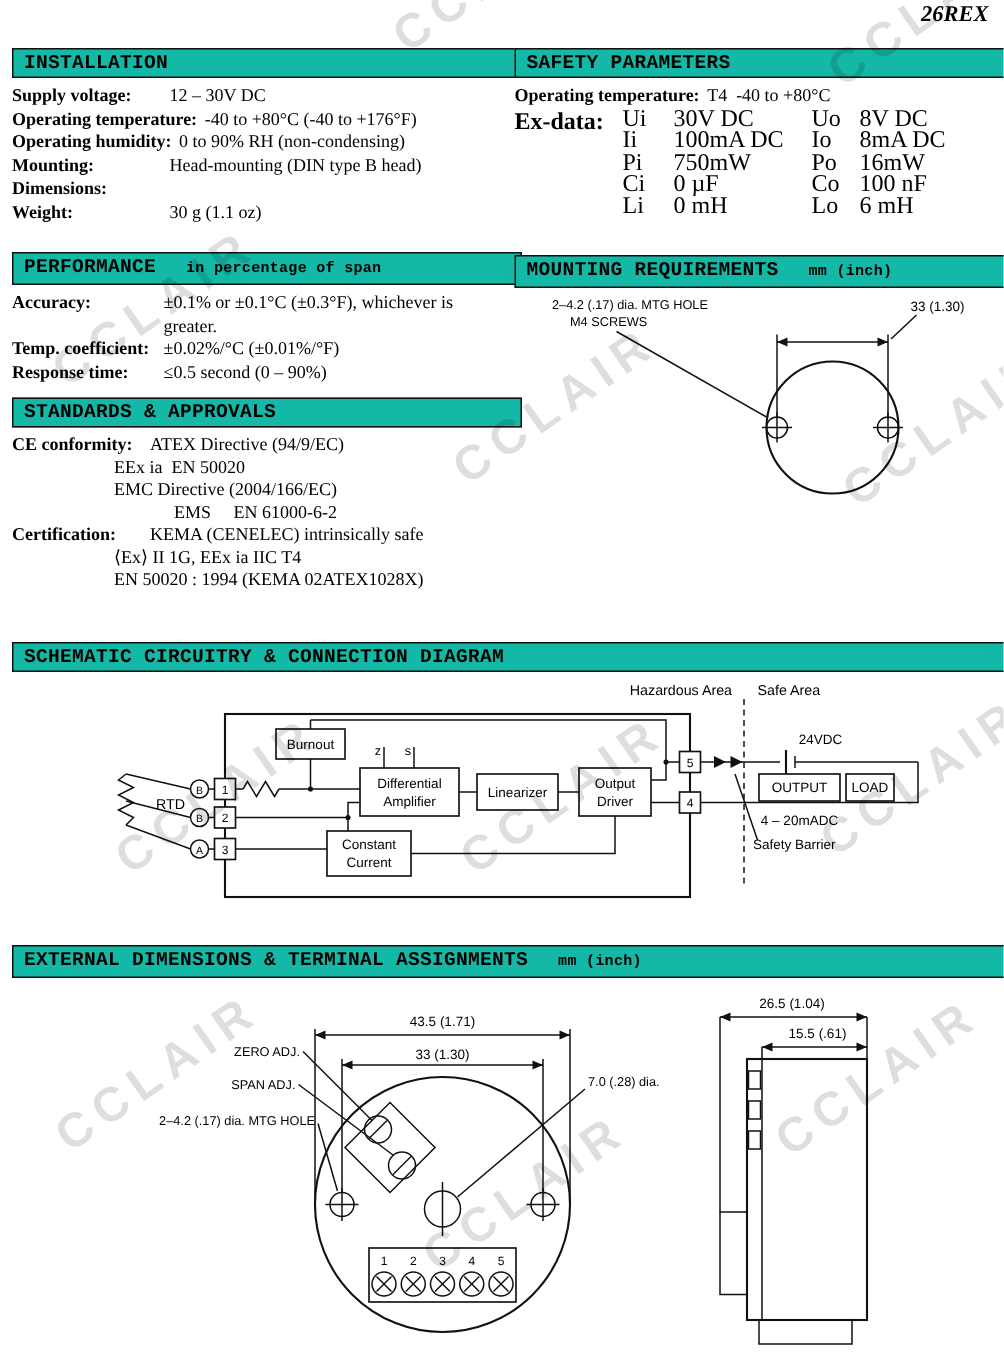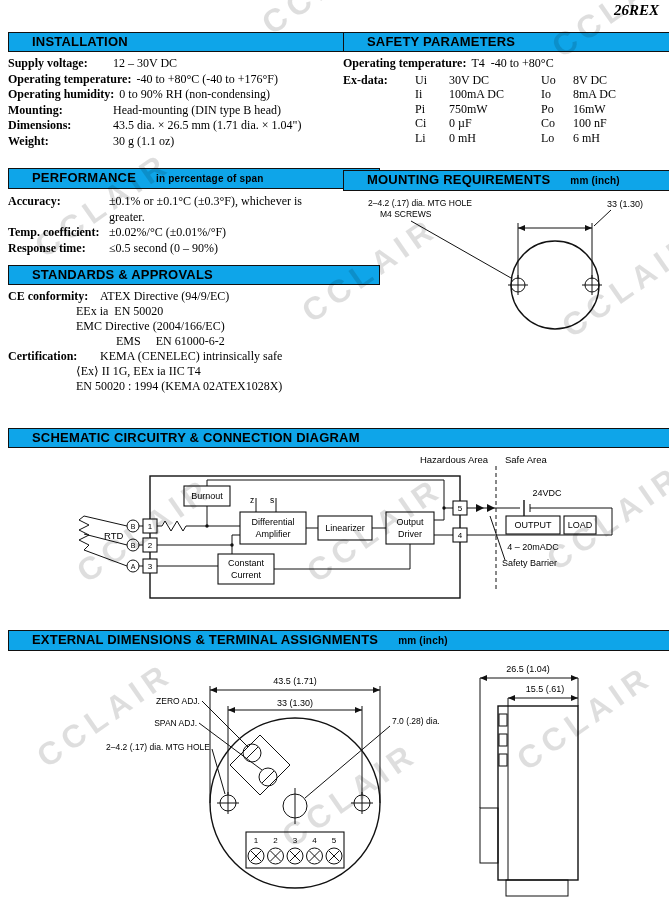--- a/index.html
+++ b/index.html
@@ -1,30 +1,30 @@
 <!DOCTYPE html>
 <html><head>
 <meta charset="utf-8">
 <style>
   html,body{margin:0;padding:0}
   body{width:669px;height:903px;position:relative;background:#fff;color:#000;
        font-family:"Liberation Serif",serif;overflow:hidden}
   .abs{position:absolute}
-  .sec-h{position:absolute;background:#0ea5e9;border:1.5px solid #111;
-         font-family:Liberation Sans, sans-serif;font-weight:700;font-size:13px;
-         line-height:16px;padding:1px 23px;letter-spacing:.2px;white-space:nowrap}
+  .sec-h{position:absolute;background:#14b8a6;border:1.5px solid #111;
+         font-family:Liberation Mono, monospace;font-weight:700;font-size:13px;
+         line-height:16px;padding:1px 7px;letter-spacing:.2px;white-space:nowrap}
   .sec-h .sub{font-size:10px;margin-left:20px;font-weight:700}
   .doc-num{position:absolute;top:2px;right:10px;font-size:15px;font-weight:700;font-style:italic}
   .kv{display:flex;font-size:12px;line-height:15.5px}
   .kv .k{font-weight:700;flex:0 0 auto}
   .kv .v{margin-left:5px}
   .inst .k{min-width:100px}
   .perf .k{min-width:96px}
   .pre{white-space:pre}
-  .exwrap{display:flex;font-size:12px;margin-top:1px}
+  .exwrap{display:flex;font-size:16px;margin-top:1px}
   .exwrap .k{font-weight:700;flex:0 0 72px}
   .exgrid{display:grid;grid-template-columns:34px 92px 32px 78px;line-height:14.5px}
   .std{font-size:12px;line-height:15px}
   .std .k{display:inline-block;width:92px;font-weight:700}
   .std .ind{margin-left:68px}
   .std .ind2{margin-left:108px}
   .wm{position:absolute;font-family:"Liberation Sans",sans-serif;font-weight:700;
       font-size:32px;letter-spacing:6px;color:rgba(0,0,0,0.13);
       transform:rotate(-35deg);transform-origin:left top;pointer-events:none;white-space:nowrap;z-index:5}
   svg text{font-family:"Liberation Sans",sans-serif;fill:#000}
@@ -65,21 +65,20 @@
   <div class="kv">
       <span class="k">Operating humidity:</span>
       <span class="v">0 to 90% RH (non-condensing)</span>
     </div>
   <div class="kv">
       <span class="k">Mounting:</span>
       <span class="v">Head-mounting (DIN type B head)</span>
     </div>
   <div class="kv">
       <span class="k">Dimensions:</span>
-      <span class="v">43.5 dia. × 26.5 mm (1.71 dia. × 1.04")</span>
     </div>
   <div class="kv">
       <span class="k">Weight:</span>
       <span class="v">30 g (1.1 oz)</span>
     </div>
 </div>
 
 <div class="sec-h" style="left:343px;top:32px;width:318px">
   <span>SAFETY PARAMETERS</span>
 </div>

